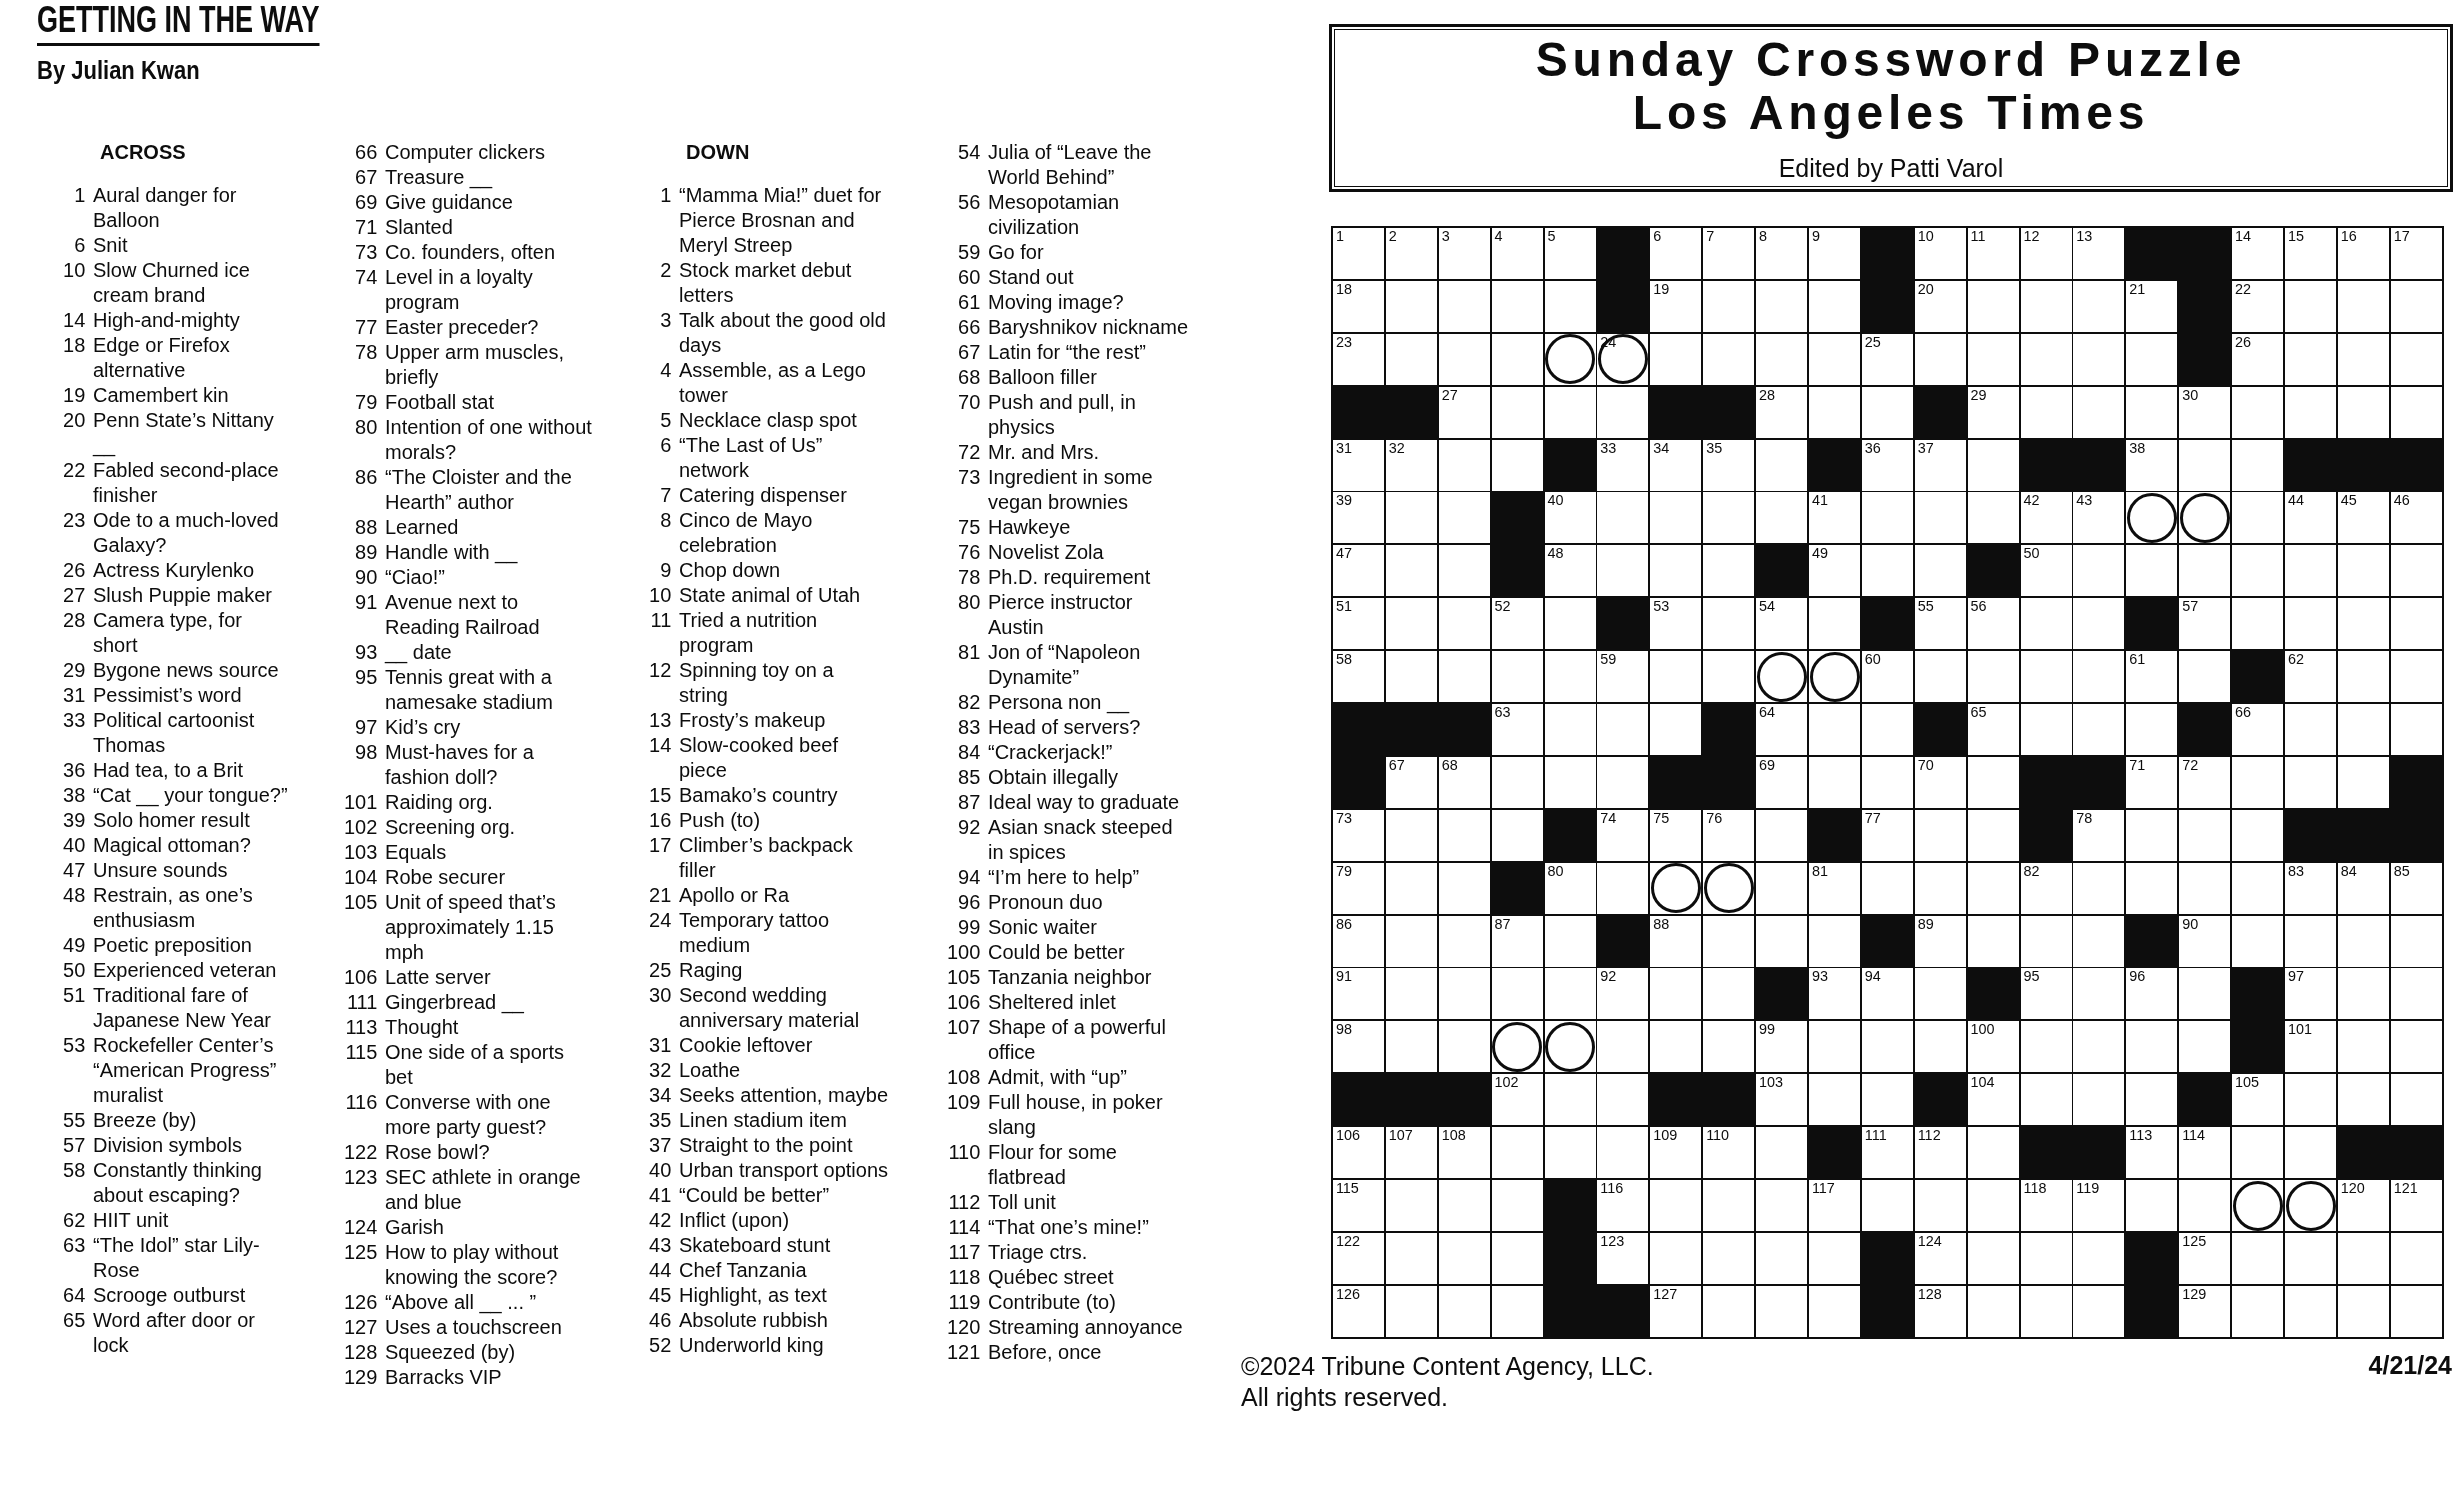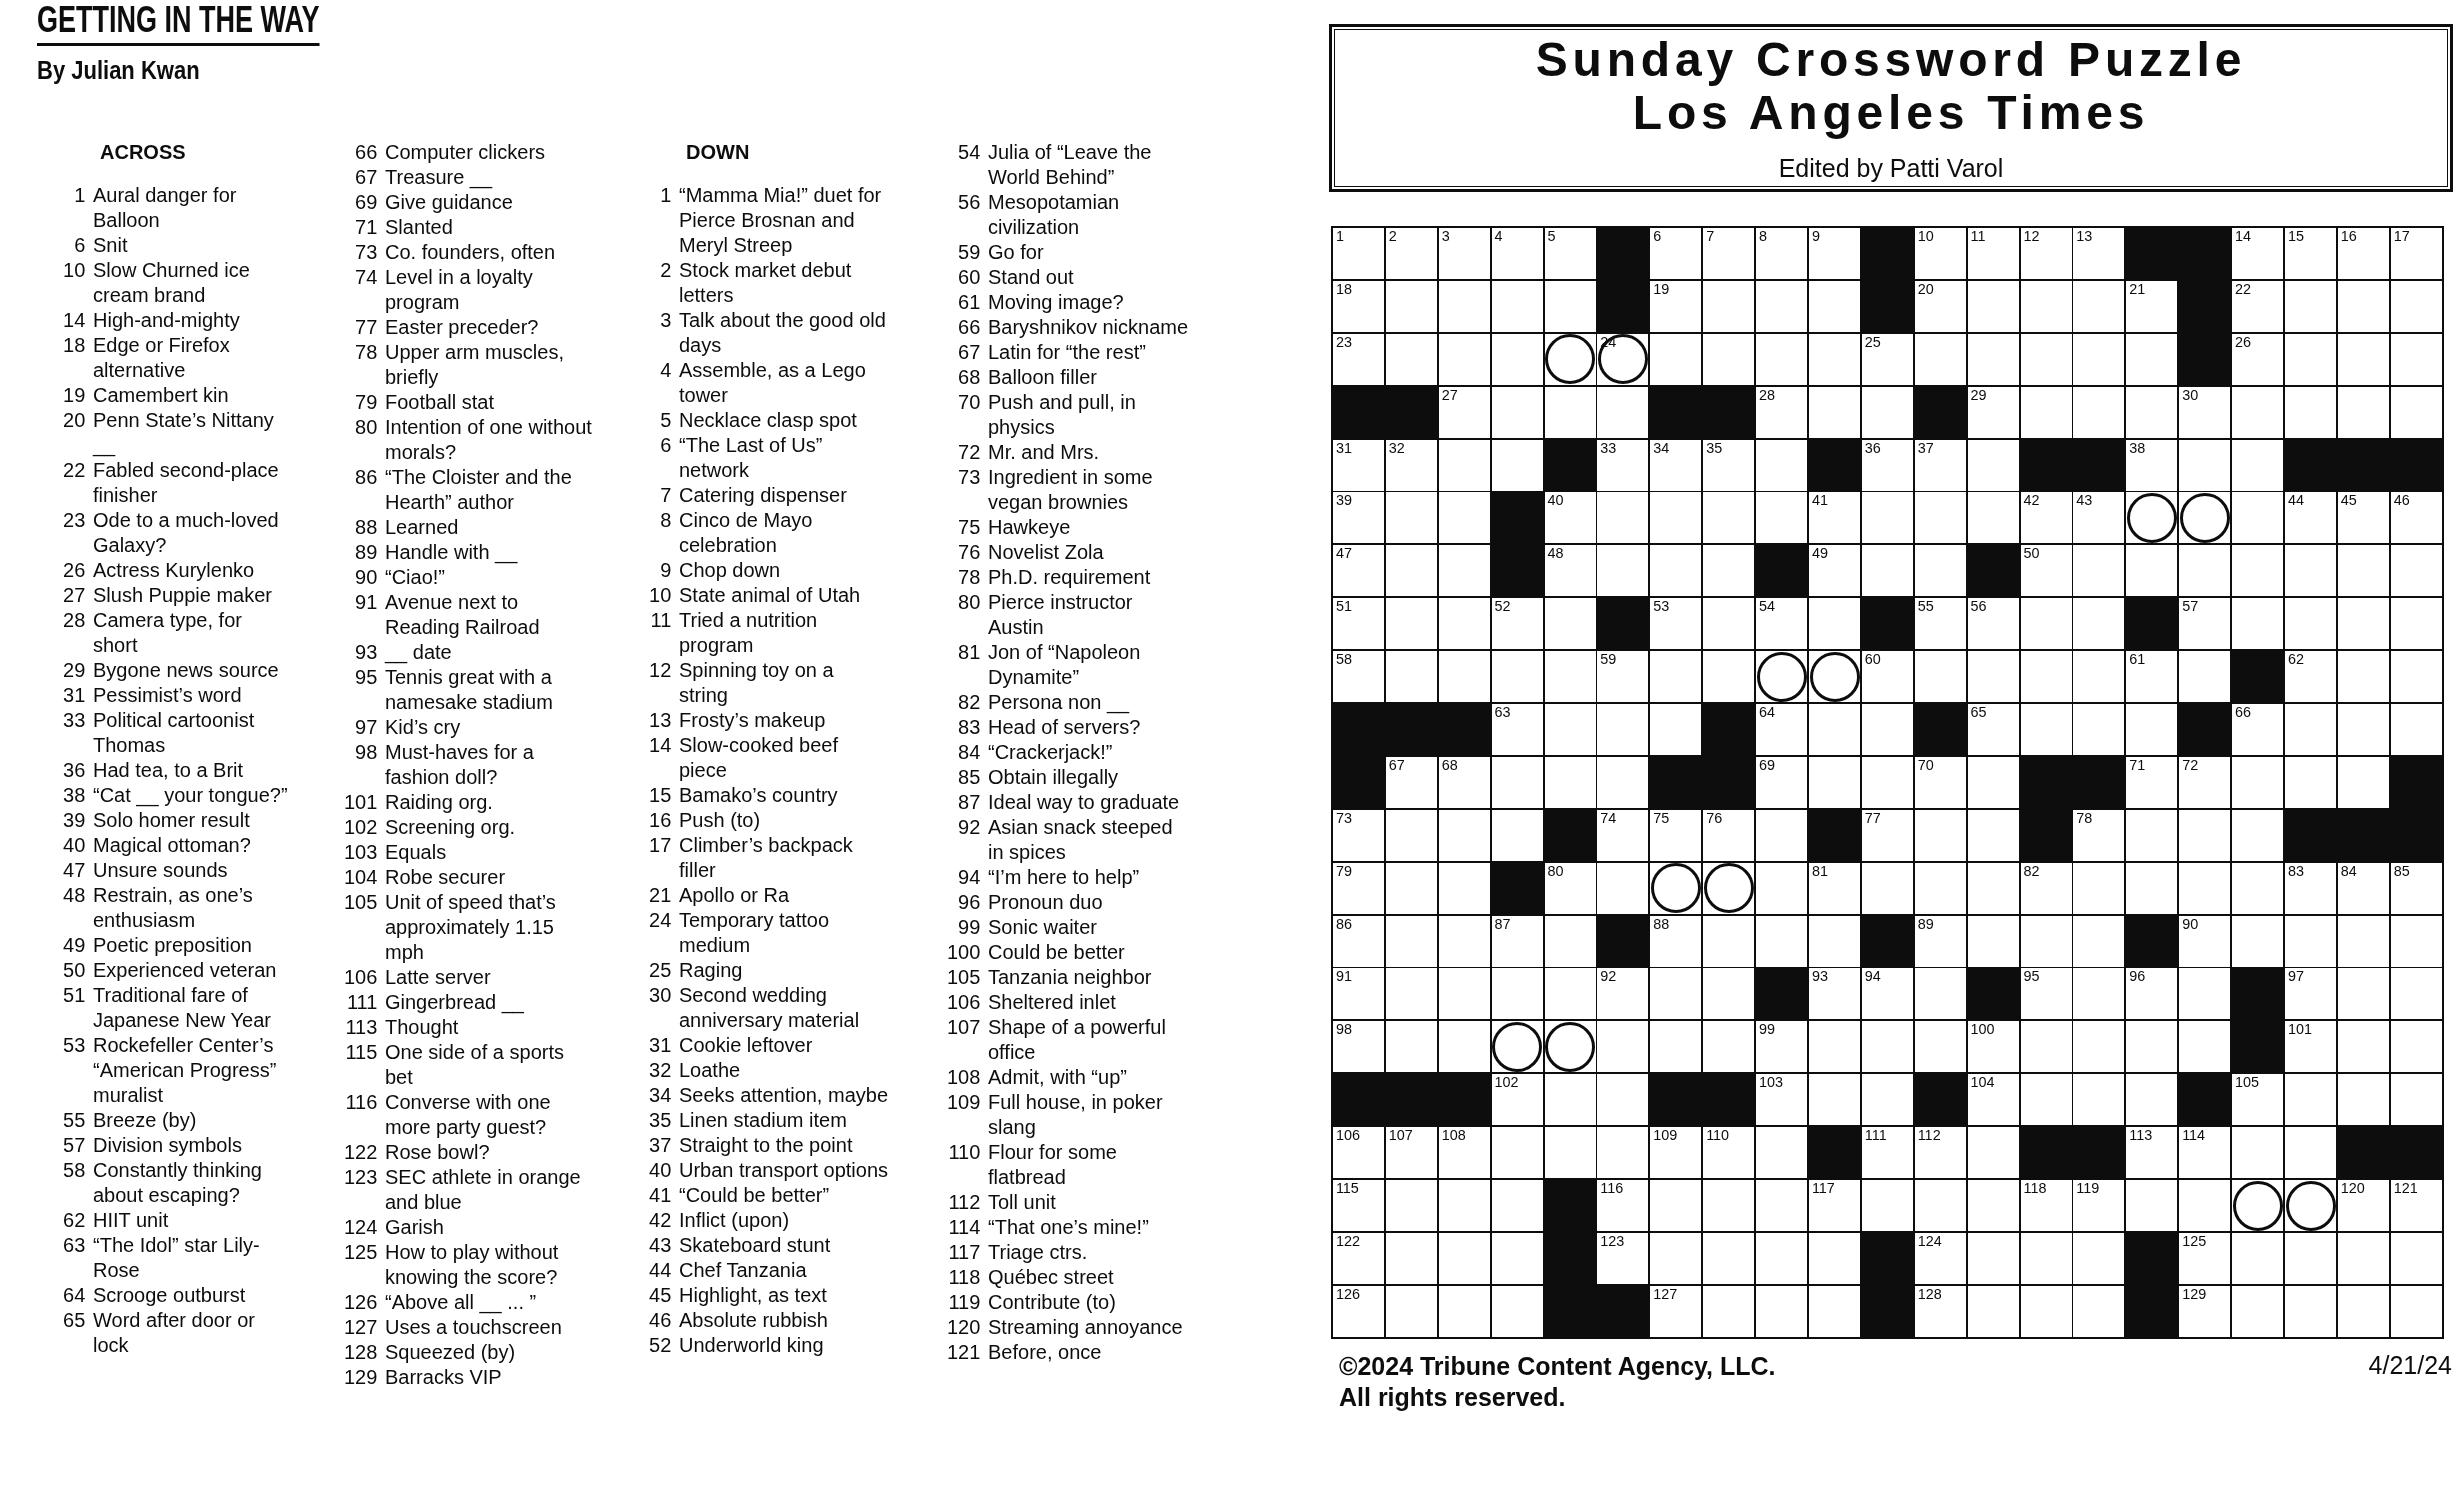--- a/index.html
+++ b/index.html
@@ -34,22 +34,22 @@
 
   
   .grid { position:absolute; left:1331px; top:226px; background:#0d0d0d; border:2.9px solid #0d0d0d;
     display:grid; grid-template-columns:repeat(21,51px); grid-auto-rows:51px; gap:1.9px; }
   .cell { background:#fff; position:relative; }
   .cell.black { background:#0d0d0d; }
   .cell .cnum { position:absolute; top:0px; left:2.9px; font-size:14.4px; line-height:16.3px; color:#0d0d0d; }
   .cell .circ { position:absolute; inset:0.5px; border:3.8px solid #0d0d0d; border-radius:50%; }
 
   
-  .copyright { position:absolute; left:1339px; top:1351px; font-weight:bold; font-size:25px; line-height:31px; }
-  .pdate { position:absolute; left:2260px; top:1351px; width:192px; text-align:right; font-weight:normal; font-size:25px; }
+  .copyright { position:absolute; left:1241px; top:1351px; font-weight:normal; font-size:25px; line-height:31px; }
+  .pdate { position:absolute; left:2260px; top:1351px; width:192px; text-align:right; font-weight:bold; font-size:25px; }
 </style>
 </head>
 <body>
 
 <div class="title-block">
   <div class="puzzle-title">GETTING IN THE WAY</div>
   <div class="puzzle-byline">By Julian Kwan</div>
 </div>
 
 <div id="clue-col-0" class="clue-col">

